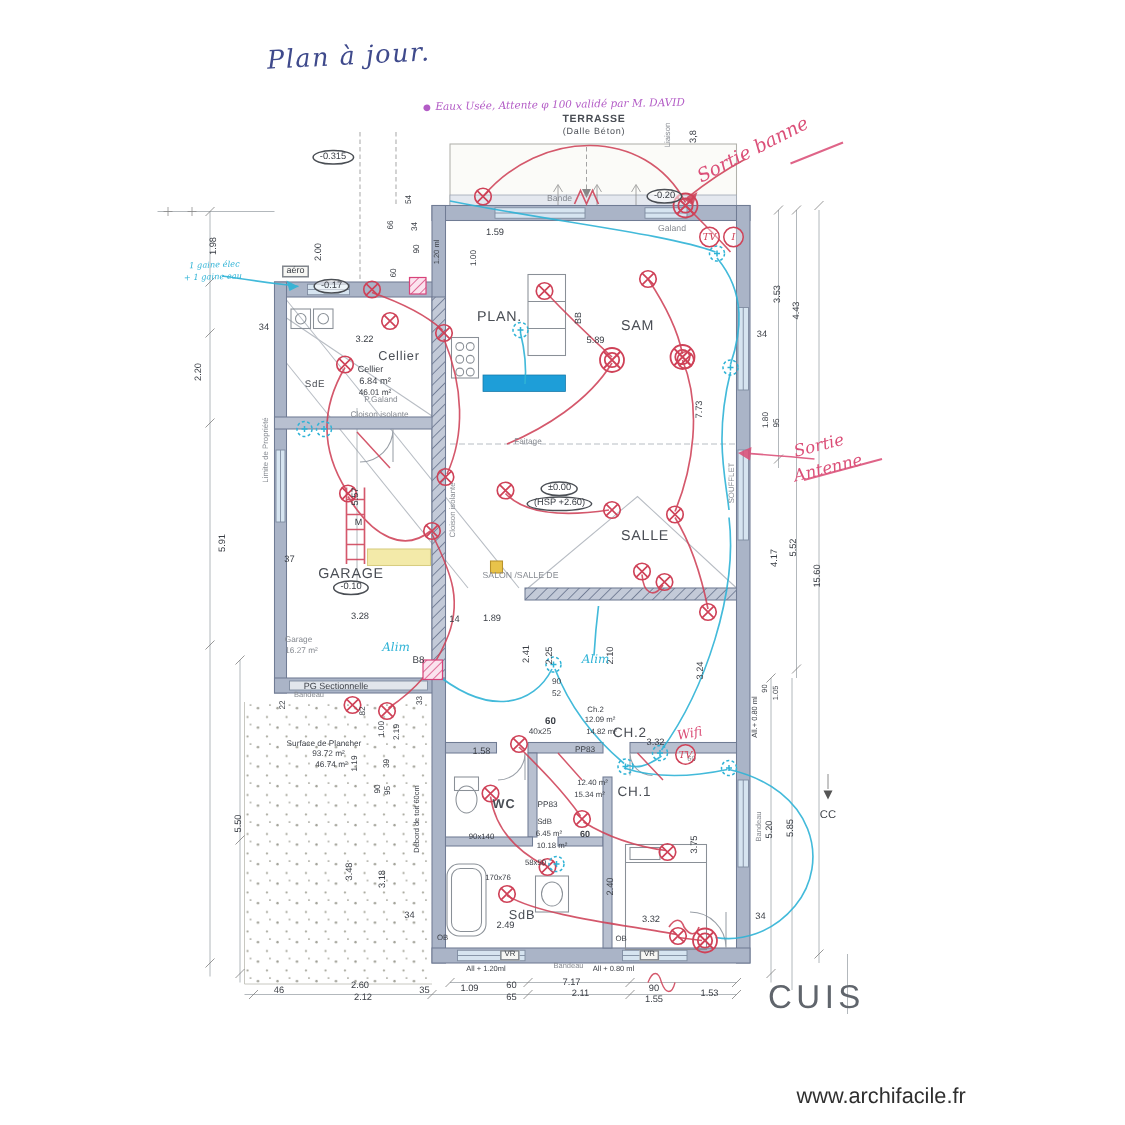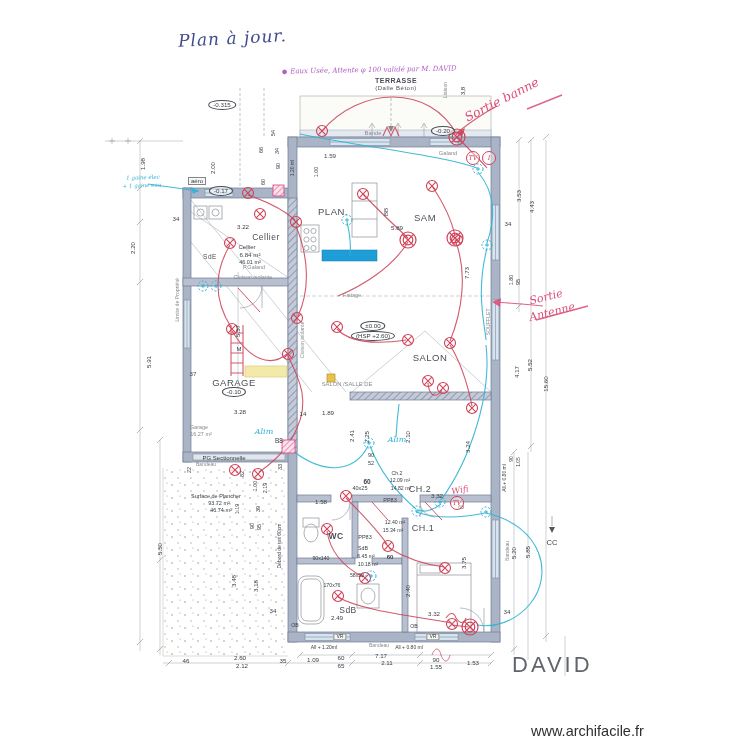--- a/index.html
+++ b/index.html
@@ -279,21 +279,21 @@
       <use href="#cyc" transform="translate(347,220)"></use>
     </g>
 </svg>
 
 <div id="labels">
     <div class="lbl room" style="left: 396px; top: 80px; font-size: 7px; font-weight: bold; transform: translate(-50%, -50%) rotate(0deg);">TERRASSE</div>
     <div class="lbl room" style="left: 396px; top: 88px; font-size: 6px; transform: translate(-50%, -50%) rotate(0deg);">(Dalle Béton)</div>
     <div class="lbl room" style="left: 333px; top: 212px; font-size: 9.5px; transform: translate(-50%, -50%) rotate(0deg);">PLAN.</div>
     <div class="lbl room" style="left: 425px; top: 218px; font-size: 9.5px; transform: translate(-50%, -50%) rotate(0deg);">SAM</div>
     <div class="lbl room" style="left: 266px; top: 237px; font-size: 8.5px; transform: translate(-50%, -50%) rotate(0deg);">Cellier</div>
-    <div class="lbl room" style="left: 430px; top: 358px; font-size: 9.5px; transform: translate(-50%, -50%) rotate(0deg);">SALON</div>
+    <div class="lbl room" style="left: 430px; top: 358px; font-size: 9.5px; transform: translate(-50%, -50%) rotate(0deg);">SALLE</div>
     <div class="lbl room" style="left: 234px; top: 383px; font-size: 9.5px; transform: translate(-50%, -50%) rotate(0deg);">GARAGE</div>
     <div class="lbl room" style="left: 420px; top: 489px; font-size: 9px; transform: translate(-50%, -50%) rotate(0deg);">CH.2</div>
     <div class="lbl room" style="left: 423px; top: 528px; font-size: 9px; transform: translate(-50%, -50%) rotate(0deg);">CH.1</div>
     <div class="lbl room" style="left: 336px; top: 536px; font-size: 8.5px; font-weight: bold; transform: translate(-50%, -50%) rotate(0deg);">WC</div>
     <div class="lbl room" style="left: 348px; top: 610px; font-size: 8.5px; transform: translate(-50%, -50%) rotate(0deg);">SdB</div>
     <div class="lbl room" style="left: 210px; top: 257px; font-size: 6.5px; transform: translate(-50%, -50%) rotate(0deg);">SdE</div>
     <div class="lbl oval" style="left: 222px; top: 105px; font-size: 6.2px; transform: translate(-50%, -50%) rotate(0deg);">-0.315</div>
     <div class="lbl oval" style="left: 443px; top: 131px; font-size: 6.2px; transform: translate(-50%, -50%) rotate(0deg);">-0.20</div>
     <div class="lbl oval" style="left: 221px; top: 191px; font-size: 6.2px; transform: translate(-50%, -50%) rotate(0deg);">-0.17</div>
     <div class="lbl oval" style="left: 234px; top: 392px; font-size: 6.2px; transform: translate(-50%, -50%) rotate(0deg);">-0.10</div>
@@ -433,14 +433,14 @@
     <div class="lbl hw cyanc" style="left: 142px; top: 186px; font-size: 5.5px; transform: translate(-50%, -50%) rotate(-2deg);">+ 1 gaine eau</div>
     <div class="lbl circ" style="left: 473px; top: 158px; font-size: 6.5px; transform: translate(-50%, -50%) rotate(0deg);">TV</div>
     <div class="lbl circ" style="left: 489px; top: 158px; font-size: 6.5px; transform: translate(-50%, -50%) rotate(0deg);">I</div>
     <div class="lbl circ" style="left: 457px; top: 503px; font-size: 6.5px; transform: translate(-50%, -50%) rotate(0deg);">TV</div>
   </div>
 
 <div id="page-title">Plan à jour.</div>
 <div id="purple-note">
   <span class="bullet">●</span><span>Eaux Usée, Attente φ 100 validé par M. DAVID</span>
 </div>
-<div id="plan-caption">DAVID</div>
+<div id="plan-caption">CUIS</div>
 <div id="watermark">www.archifacile.fr</div>
 
 </body></html>

